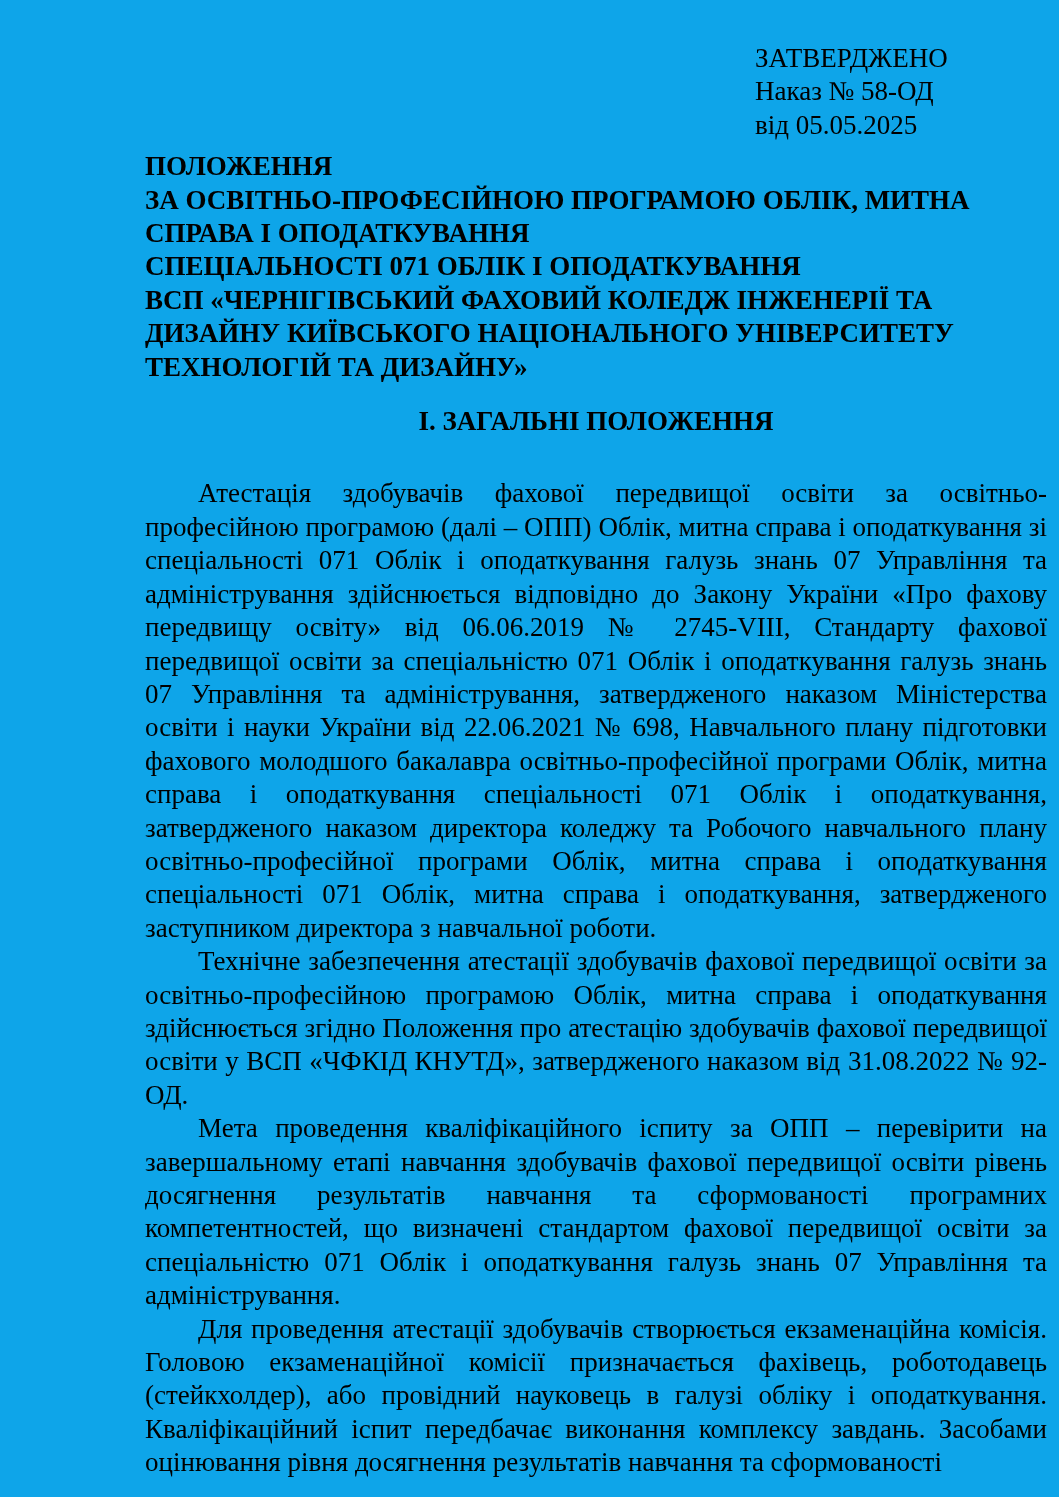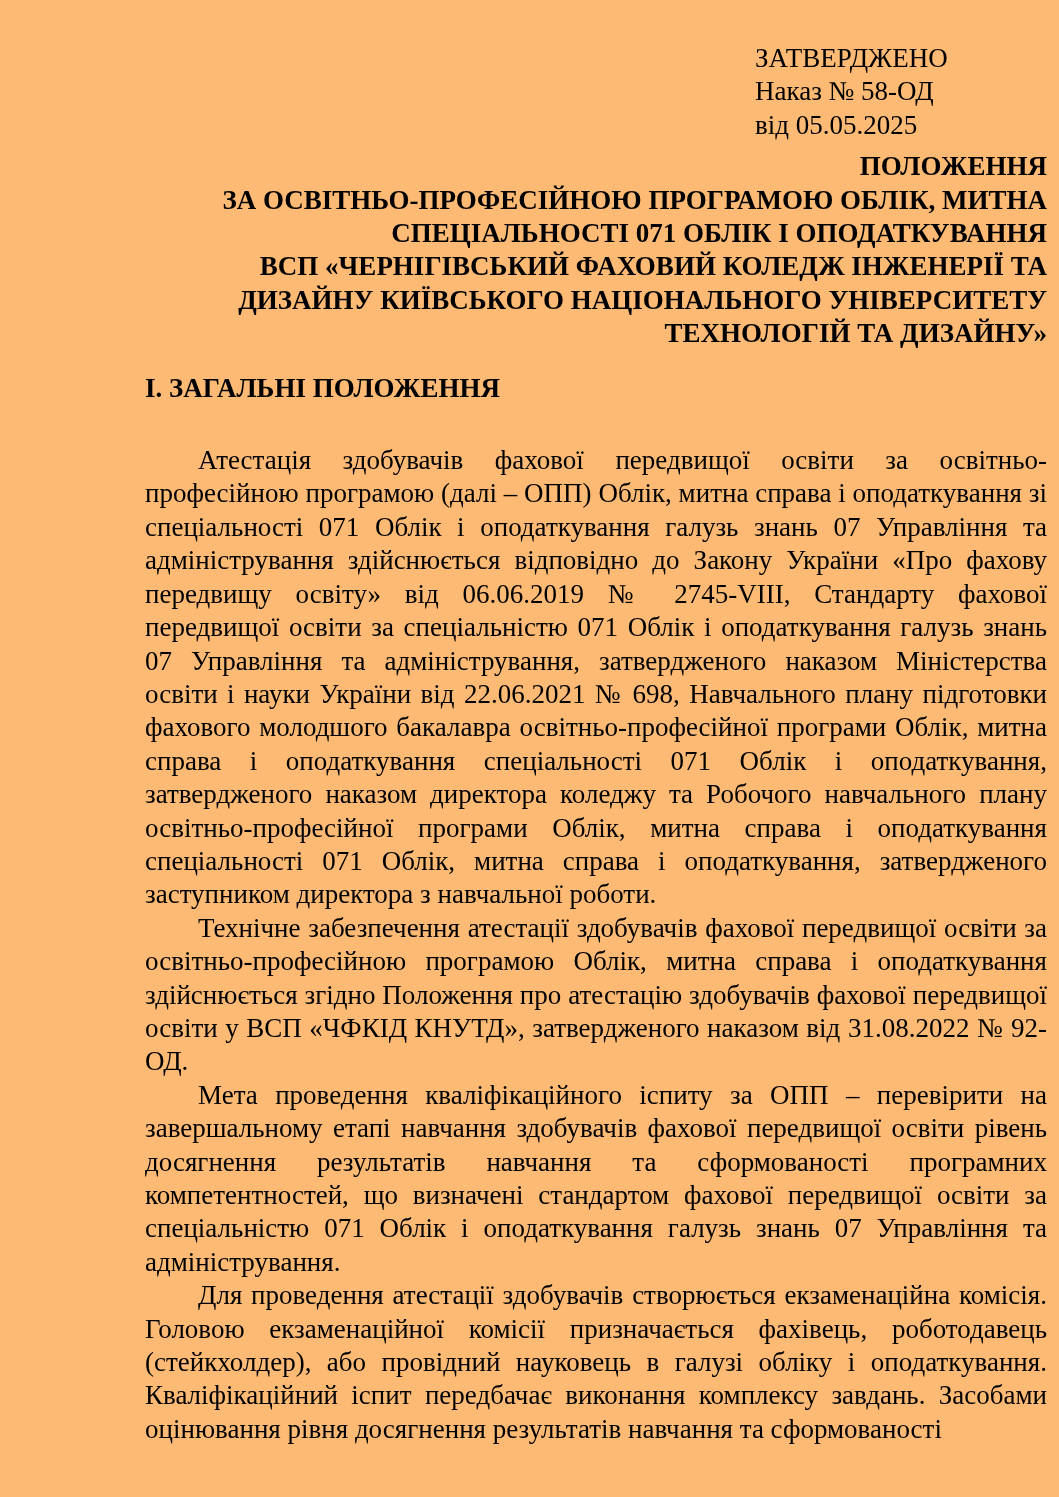--- a/index.html
+++ b/index.html
@@ -5,45 +5,46 @@
   html, body {
     margin: 0;
     padding: 0;
     background: #ffffff;
   }
   .page {
     position: relative;
     width: 1059px;
     height: 1497px;
     box-sizing: border-box;
-    background: #fdba74;
+    background: #0ea5e9;
     color: #000000;
     font-family: "Liberation Serif", "DejaVu Serif", serif;
     overflow: hidden;
     padding: 42px 12px 0 145px;
   }
   .content {
     width: 902px;
   }
   .approval-block {
     margin-left: 610px;
     font-size: 27px;
     line-height: 33.4px;
     font-weight: normal;
     white-space: nowrap;
   }
   .doc-title {
     margin-top: 8px;
-    text-align: right;
+    text-align: left;
     font-weight: bold;
     font-size: 27px;
     line-height: 33.4px;
   }
   .section-heading {
     margin-top: 21px;
+    text-align: center;
     font-weight: bold;
     font-size: 27px;
     line-height: 33.4px;
   }
   .body-text p {
     margin: 0;
     font-size: 27px;
     line-height: 33.4px;
     text-align: justify;
     text-indent: 53px;
@@ -60,20 +61,21 @@
 
     <div class="approval-block">
       <div>ЗАТВЕРДЖЕНО</div>
       <div>Наказ № 58-ОД</div>
       <div>від 05.05.2025</div>
     </div>
 
     <div class="doc-title">
       <div>ПОЛОЖЕННЯ</div>
       <div>ЗА ОСВІТНЬО-ПРОФЕСІЙНОЮ ПРОГРАМОЮ ОБЛІК, МИТНА</div>
+      <div>СПРАВА І ОПОДАТКУВАННЯ</div>
       <div>СПЕЦІАЛЬНОСТІ 071 ОБЛІК І ОПОДАТКУВАННЯ</div>
       <div>ВСП «ЧЕРНІГІВСЬКИЙ ФАХОВИЙ КОЛЕДЖ ІНЖЕНЕРІЇ ТА</div>
       <div>ДИЗАЙНУ КИЇВСЬКОГО НАЦІОНАЛЬНОГО УНІВЕРСИТЕТУ</div>
       <div>ТЕХНОЛОГІЙ ТА ДИЗАЙНУ»</div>
     </div>
 
     <div class="section-heading">І. ЗАГАЛЬНІ ПОЛОЖЕННЯ</div>
 
     <div class="body-text">
       <p class="first">Атестація здобувачів фахової передвищої освіти за освітньо-професійною програмою (далі – ОПП) Облік, митна справа і оподаткування зі спеціальності 071 Облік і оподаткування галузь знань 07 Управління та адміністрування здійснюється відповідно до Закону України «Про фахову передвищу освіту» від 06.06.2019 № 2745-VIII, Стандарту фахової передвищої освіти за спеціальністю 071 Облік і оподаткування галузь знань 07 Управління та адміністрування, затвердженого наказом Міністерства освіти і науки України від 22.06.2021 № 698, Навчального плану підготовки фахового молодшого бакалавра освітньо-професійної програми Облік, митна справа і оподаткування спеціальності 071 Облік і оподаткування, затвердженого наказом директора коледжу та Робочого навчального плану освітньо-професійної програми Облік, митна справа і оподаткування спеціальності 071 Облік, митна справа і оподаткування, затвердженого заступником директора з навчальної роботи.</p>

